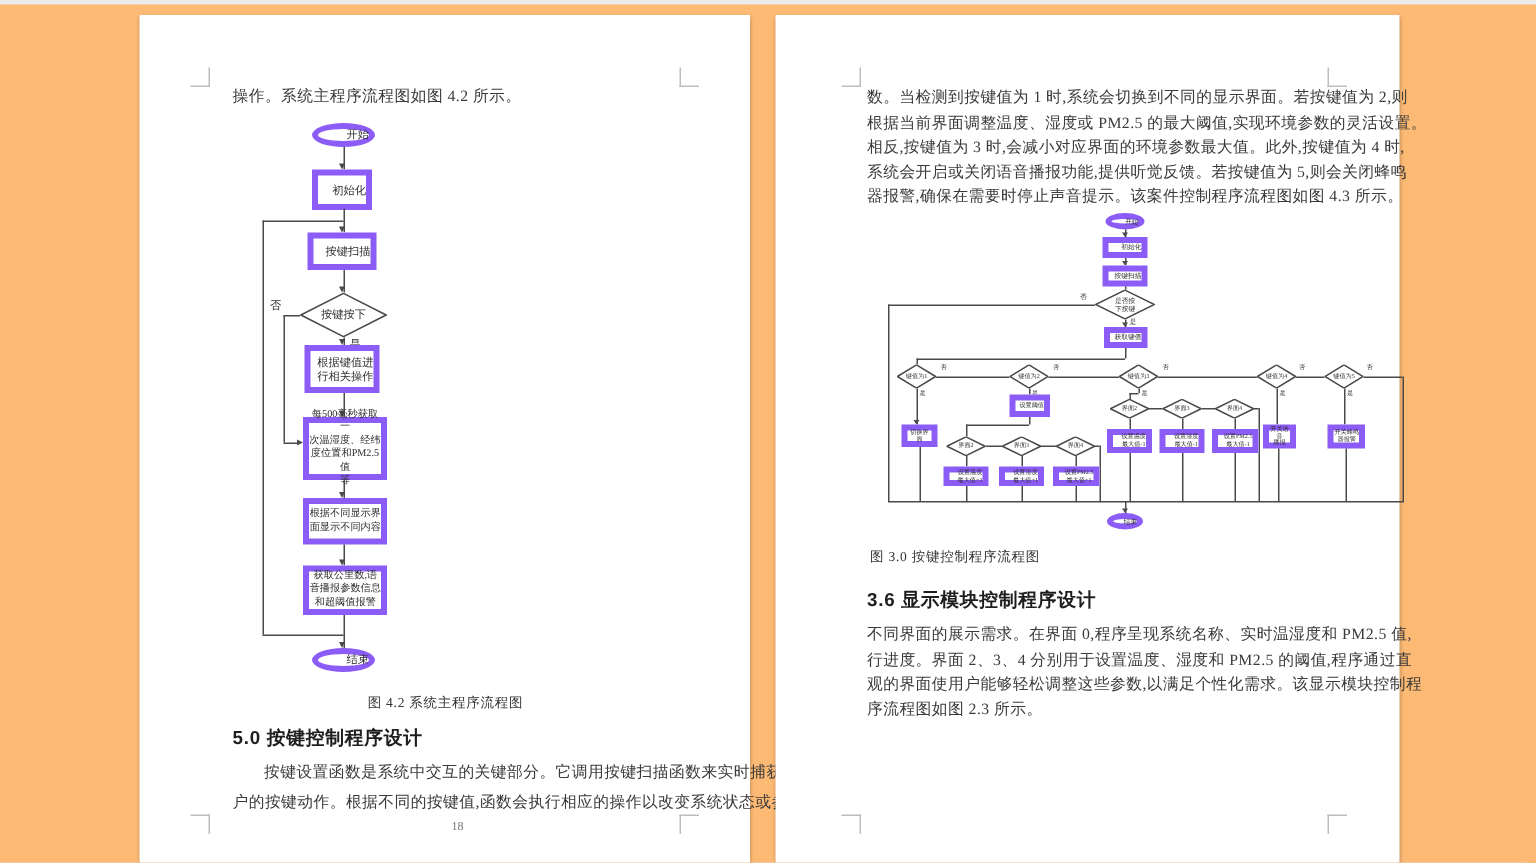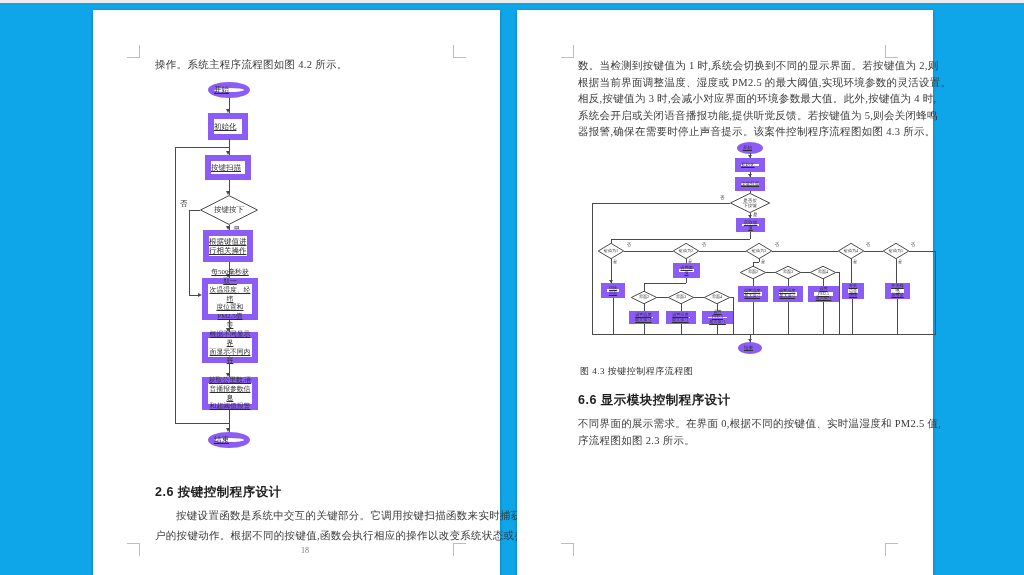--- a/index.html
+++ b/index.html
@@ -1,41 +1,41 @@
 <!DOCTYPE html>
 <html><head>
 <meta charset="utf-8">
 <style>
   html,body{margin:0;padding:0;}
   body{width:1024px;height:575px;overflow:hidden;background:#e0e0e0;
        font-family:"Liberation Serif",serif;color:#3a3a3a;}
   .abs{position:absolute;}
-  .canvas{position:relative;width:1024px;height:575px;background:#0ea5e9;}
+  .canvas{position:relative;width:1024px;height:575px;background:#fdba74;}
   .top-strip{position:absolute;left:0;top:0;width:1024px;height:3px;background:#ececec;}
   .page{position:absolute;top:10px;background:#fff;box-shadow:0 1px 3px rgba(0,0,0,.28);}
   .page-left{left:93px;width:407px;height:575px;}
   .page-right{left:517px;width:416px;height:575px;}
   .crop{position:absolute;width:12px;height:12px;border:0 solid #bdbdbd;}
   .crop.tl{border-right-width:1px;border-bottom-width:1px;}
   .crop.tr{border-left-width:1px;border-bottom-width:1px;}
   .crop.bl{border-right-width:1px;border-top-width:1px;}
   .crop.br{border-left-width:1px;border-top-width:1px;}
   .body-text{position:absolute;font-size:10.5px;line-height:16.5px;letter-spacing:.3px;color:#3a3a3a;}
   .body-text div{white-space:nowrap;}
   .lh20 div{line-height:20px;}
   .ind{text-indent:21px;}
   .heading{position:absolute;font-family:"Liberation Sans",sans-serif;font-weight:bold;
            font-size:12.5px;color:#1e1e1e;letter-spacing:.5px;white-space:nowrap;}
   .caption{position:absolute;font-size:9px;color:#333;letter-spacing:.5px;white-space:nowrap;}
   .pagenum{position:absolute;font-size:8px;color:#777;text-align:center;font-family:Liberation Serif, serif;}
   
   .ln{position:absolute;background:#4a4a4a;}
-  .rect,.oval{position:absolute;border:6px solid #8b5cf6;background:#fff;box-sizing:border-box;
-       display:flex;align-items:center;justify-content:flex-start;text-align:center;
-       white-space:pre-line;color:#2e2e2e;text-decoration:underline;}
+  .rect,.oval{position:absolute;border:4px solid #8b5cf6;background:#fff;box-sizing:border-box;
+       display:flex;align-items:center;justify-content:flex-end;text-align:center;
+       white-space:pre-line;color:#2e2e2e;}
   .oval{border-radius:50%;}
   .dia{position:absolute;}
   .dia svg{position:absolute;left:0;top:0;width:100%;height:100%;display:block;}
   .dia .lbl{position:absolute;left:0;top:0;right:0;bottom:0;display:flex;align-items:center;
        justify-content:center;text-align:center;white-space:pre-line;color:#2e2e2e;}
   .tag{position:absolute;color:#2e2e2e;white-space:nowrap;}
   .ah{position:absolute;width:0;height:0;}
   .ah.d{border-left:2.5px solid transparent;border-right:2.5px solid transparent;border-top:4px solid #4a4a4a;}
   .ah.d2{border-left:2px solid transparent;border-right:2px solid transparent;border-top:3px solid #4a4a4a;}
   .ah.r{border-top:2.5px solid transparent;border-bottom:2.5px solid transparent;border-left:4px solid #4a4a4a;}
@@ -102,21 +102,22 @@
       <i class="ah d" style="left:133px;top:418px"></i>
       <div class="oval f42" style="left:115px;top:422px;width:42px;height:16px"><span class="lbl">结束</span></div>
       <i class="ln" style="left:82px;top:137px;width:1px;height:276px"></i>
       <i class="ln" style="left:82px;top:413px;width:54px;height:1px"></i>
       <i class="ln" style="left:96px;top:200px;width:11px;height:1px"></i>
       <i class="ln" style="left:96px;top:200px;width:1px;height:85px"></i>
       <i class="ln" style="left:96px;top:285px;width:10px;height:1px"></i>
       <i class="ah r" style="left:105px;top:283px"></i>
     </div>
 
-    <div class="heading" style="left:62px;top:474px">2.6  按键控制程序设计</div>
+    <div class="caption" style="left:69px;top:452px;width:270px;text-align:center">图 4.2  系统主程序流程图</div>
+    <div class="heading" style="left:62px;top:474px">5.0  按键控制程序设计</div>
     <div class="body-text lh20" style="left:62px;top:496px;width:302px">
       <div class="ind">按键设置函数是系统中交互的关键部分。它调用按键扫描函数来实时捕获用</div>
       <div>户的按键动作。根据不同的按键值,函数会执行相应的操作以改变系统状态或参</div>
     </div>
     <div class="pagenum" style="left:62px;top:536px;width:300px">18</div>
   </div>
 
   <div class="page page-right">
     <div class="crop tl abs" style="left:44px;top:35px"></div>
     <div class="crop tr abs" style="left:368px;top:35px"></div>
@@ -296,20 +297,22 @@
       <div class="rect f43s" style="left:368px;top:273px;width:25px;height:16px"><span>开关蜂鸣
 器报警</span></div>
       <i class="ln" style="left:380px;top:289px;width:1px;height:35px"></i>
 
       <i class="ln" style="left:75px;top:324px;width:344px;height:1px"></i>
       <i class="ln" style="left:233px;top:324px;width:1px;height:8px"></i>
       <i class="ah d2" style="left:231px;top:329px"></i>
       <div class="oval f43" style="left:221px;top:332px;width:24px;height:11px"><span class="lbl">结束</span></div>
     </div>
 
-    <div class="caption" style="left:63px;top:355px">图 4.3  按键控制程序流程图</div>
-    <div class="heading" style="left:61px;top:382px">6.6  显示模块控制程序设计</div>
+    <div class="caption" style="left:63px;top:355px">图 3.0  按键控制程序流程图</div>
+    <div class="heading" style="left:61px;top:382px">3.6  显示模块控制程序设计</div>
     <div class="body-text" style="left:61px;top:406px;width:304px">
-      <div>不同界面的展示需求。在界面 0,根据不同的按键值、实时温湿度和 PM2.5 值,</div>
+      <div>不同界面的展示需求。在界面 0,程序呈现系统名称、实时温湿度和 PM2.5 值,</div>
+      <div>行进度。界面 2、3、4 分别用于设置温度、湿度和 PM2.5 的阈值,程序通过直</div>
+      <div>观的界面使用户能够轻松调整这些参数,以满足个性化需求。该显示模块控制程</div>
       <div>序流程图如图 2.3 所示。</div>
     </div>
   </div>
 </div>
 
 </body></html>

